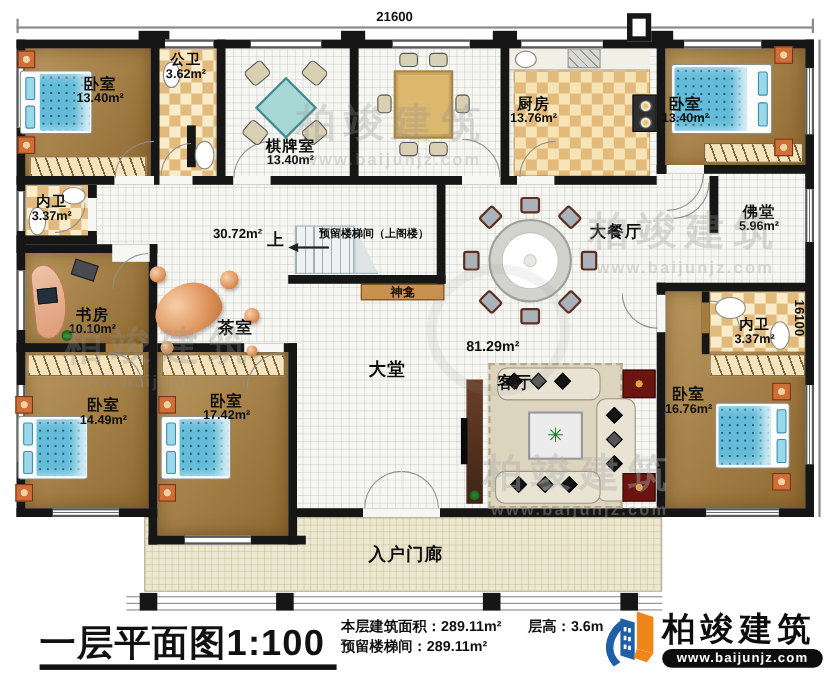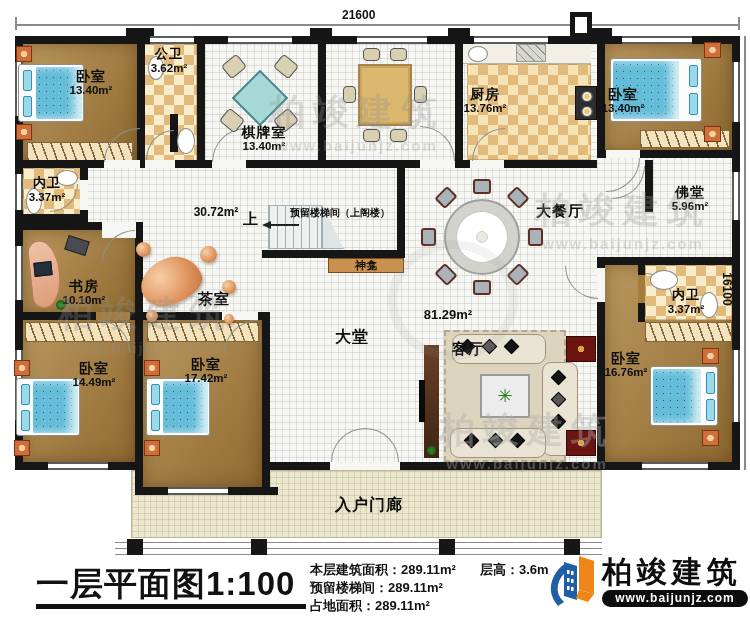--- a/index.html
+++ b/index.html
@@ -406,21 +406,20 @@
     <div class="t" style="color:rgba(175,175,175,.42)">柏竣建筑</div>
     <div class="u" style="color:rgba(175,175,175,.38)">www.baijunjz.com</div>
   </div>
   <div class="abs" style="left:388px;top:240px;width:130px;height:120px;border:9px solid rgba(150,150,150,.12);border-radius:50%;z-index:40;pointer-events:none"></div>
 
   <div class="ft-title">一层平面图1:100</div>
   <div class="ft-underline"></div>
   <div class="ft-stats">
     <div><span>本层建筑面积：</span><span>289.11m²</span></div>
     <div><span>预留楼梯间：</span><span>289.11m²</span></div>
-    <div><span>占地面积：</span><span>289.11m²</span></div>
   </div>
   <div class="ft-height">
     <span>层高：</span><span>3.6m</span>
   </div>
   <svg style="position:absolute;left:544px;top:552px;z-index:30" width="56" height="60" viewBox="0 0 56 60">
     <path d="M14 54 Q2 40 10 24 Q14 16 22 11 L24 18 Q16 24 14 33 Q12 43 20 50 Z" fill="#1f5fa8"></path>
     <path d="M20 10 L33 14 L33 48 L20 44 Z" fill="#1f5fa8"></path>
     <rect x="23" y="18" width="2.5" height="4" fill="#fff"></rect>
       <rect x="27" y="19" width="2.5" height="4" fill="#fff"></rect>
     <rect x="23" y="26" width="2.5" height="4" fill="#fff"></rect>

